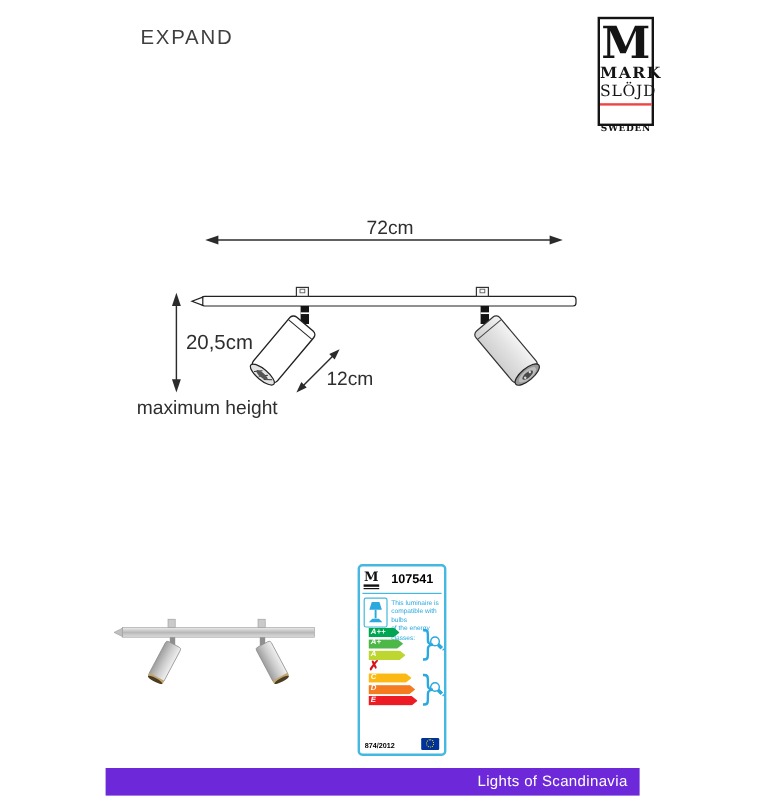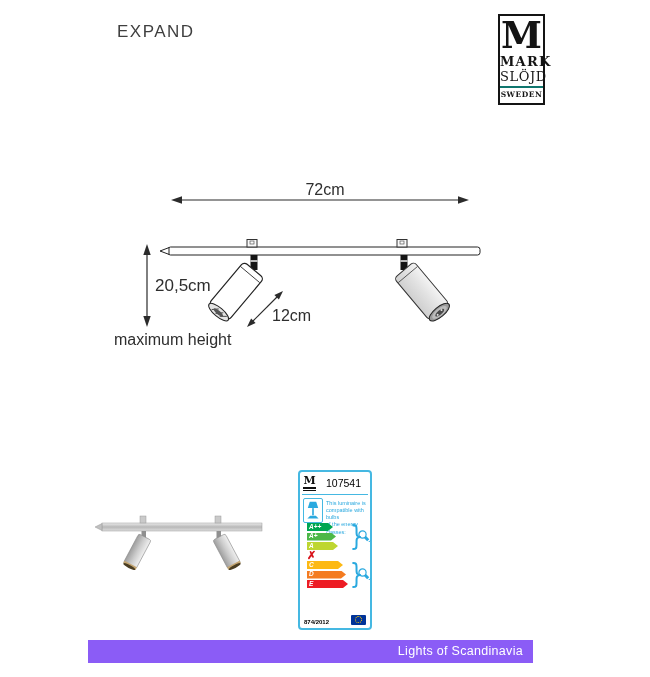--- a/index.html
+++ b/index.html
@@ -9,38 +9,38 @@
   
   .title { position:absolute; left:117px; top:22px; font-size:17px; letter-spacing:1.5px;
            color:#3f3f3f; font-weight:400; }
   .brand-logo { position:absolute; left:498px; top:14px; width:47px; height:91px;
                 border:2.5px solid #141414; background:#fff; text-align:center;
                 font-family:"DejaVu Serif","Liberation Serif",serif; color:#141414; }
   .brand-logo .monogram { font-size:37px; font-weight:bold; line-height:0.98; display:block; margin-top:1px; }
   .brand-logo .name1 { font-size:13px; font-weight:bold; letter-spacing:1.2px; display:block; margin-top:1px; }
   .brand-logo .name2 { font-size:13px; font-weight:normal; letter-spacing:0.6px; display:block; }
   .brand-logo .country { font-size:7.5px; font-weight:bold; letter-spacing:0.5px; display:block;
-                         border-top:2px solid #0f766e; margin-top:2px; padding-top:2px; }
+                         border-top:2px solid #ef4444; margin-top:2px; padding-top:14px; }
 
   
   .diagram-svg { position:absolute; left:60px; top:175px; }
   .dim-text { font-family:"Liberation Sans",sans-serif; fill:#2e2e2e; }
 
   
   .photo-svg { position:absolute; left:88px; top:506px; }
 
   
   .energy-label { position:absolute; left:298px; top:470px; width:74px; height:160px;
                   border:2px solid #45b8e2; border-radius:4px; background:#fff; }
   .el-header { position:absolute; left:0; top:0; right:0; height:22px; display:flex; align-items:center; padding:2px 3px; }
   .el-minilogo { width:13px; text-align:center; color:#111; }
   .el-minilogo .m { font-family:"DejaVu Serif","Liberation Serif",serif; font-weight:bold; font-size:11px; line-height:1; display:block; }
   .el-minilogo .bar1 { display:block; height:2px; background:#111; margin-top:1px; }
   .el-minilogo .bar2 { display:block; height:1.5px; background:#111; margin-top:1px; }
-  .el-number { flex:1; text-align:center; font-size:10.5px; font-weight:normal; color:#000; padding-left:4px; }
+  .el-number { flex:1; text-align:center; font-size:10.5px; font-weight:bold; color:#000; padding-left:4px; }
   .el-divider { position:absolute; left:2px; right:2px; top:22px; height:0; border-top:1.5px solid #45b8e2; }
   .el-info { position:absolute; left:3px; top:26px; right:2px; display:flex; }
   .el-lampbox { width:20px; height:25px; border:1.5px solid #45b8e2; border-radius:2px; flex:none;
                 display:flex; align-items:center; justify-content:center; }
   .el-desc { font-size:5.5px; line-height:1.3; color:#2aa9df; margin-left:3px; padding-top:2px; }
   .el-bars { position:absolute; left:7px; top:51px; }
   .el-bar { position:relative; height:8px; margin-bottom:1.5px; display:flex; align-items:center;
             clip-path:polygon(0 0, calc(100% - 5px) 0, 100% 50%, calc(100% - 5px) 100%, 0 100%); }
   .el-bar .bar-label { font-size:6.5px; font-weight:bold; font-style:italic; color:#fff; padding-left:2px; line-height:1; }
   .el-bar .bar-cross { display:none; }
@@ -259,15 +259,15 @@
 
     <div class="el-footer">
       <span class="el-reg">874/2012</span>
       <span class="el-flag">
           <span class="stars"></span>
         </span>
     </div>
   </div>
 
 
-  <div class="footer-bar" style="background: #8b5cf6; padding-left: 24px;">Lights of Scandinavia</div>
+  <div class="footer-bar" style="background: #6d28d9; padding-left: 24px;">Lights of Scandinavia</div>
 
 </div>
 
 </body></html>

